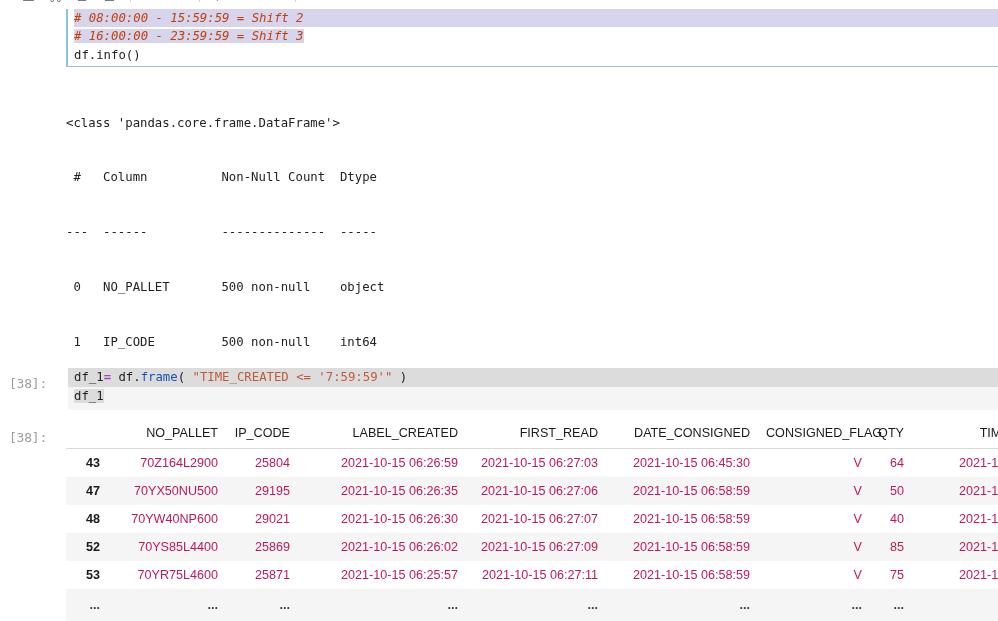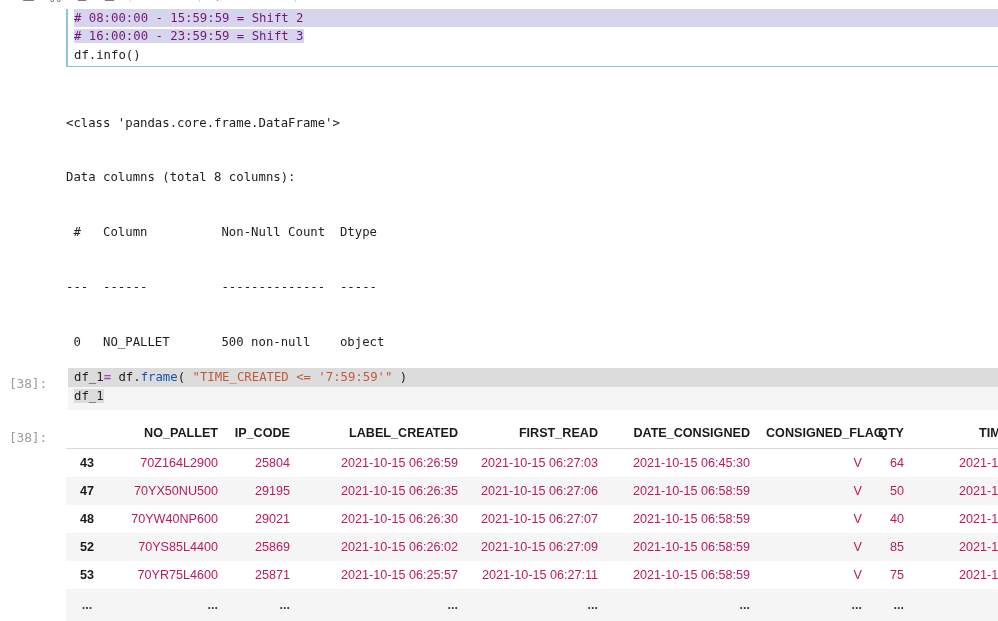--- a/index.html
+++ b/index.html
@@ -90,21 +90,22 @@
   }
   .codeline {
     font-family: "DejaVu Sans Mono", "Liberation Mono", monospace;
     font-size: 12.3px;
     line-height: 18.3px;
     white-space: pre;
     color: #222222;
     padding-left: 6px;
   }
   .comment {
-    color: #701a75;
+    color: #c2410c;
+    font-style: italic;
   }
   .sel {
     background: #d7d4ee;
   }
   .selfull {
     display: block;
     background: #d7d4ee;
   }
 
   
@@ -164,42 +165,42 @@
   }
   table.df {
     border-collapse: collapse;
     font-family: "Liberation Sans", sans-serif;
     font-size: 12.6px;
     color: #2b2b2b;
     width: 932px;
     table-layout: fixed;
   }
   table.df thead th {
-    font-weight: bold;
+    font-weight: normal;
     text-align: right;
     padding: 6px 8px 8px 8px;
     border-bottom: 1px solid #d9d9d9;
     color: #1a1a1a;
     font-size: 12.6px;
     white-space: nowrap;
     background: #ffffff;
     vertical-align: bottom;
   }
   table.df thead th.idxh { width: 36px; }
   table.df tbody td {
     text-align: right;
     padding: 7px 8px;
     white-space: nowrap;
     color: #be185d;
     border: none;
   }
   table.df tbody td.idx {
     font-weight: bold;
     color: #1a1a1a;
-    text-align: center;
+    text-align: right;
     padding-right: 6px;
   }
   table.df tbody tr.odd td { background: #f5f5f5; }
   table.df tbody tr.even td { background: #ffffff; }
   table.df tbody tr.ellip td {
     color: #3b3b3b;
     font-weight: bold;
     padding-top: 9px;
     padding-bottom: 9px;
   }
@@ -277,21 +278,20 @@
     <div class="cell" style="position:absolute; left:0; top:0; height:58px;">
       <div class="input-area-1">
         <div class="codeline"><span class="comment selfull"># 08:00:00 - 15:59:59 = Shift 2</span></div>
         <div class="codeline"><span class="comment sel"># 16:00:00 - 23:59:59 = Shift 3</span></div>
         <div class="codeline"><span>df.info()</span></div>
       </div>
     </div>
 
     <div class="out-text" style="top:68px;">
       <span class="ln">&lt;class 'pandas.core.frame.DataFrame'&gt;</span>
-      <span class="ln">Data columns (total 8 columns):</span>
       <span class="ln"> #   Column          Non-Null Count  Dtype</span>
       <span class="ln">---  ------          --------------  -----</span>
       <span class="ln"> 0   NO_PALLET       500 non-null    object</span>
       <span class="ln"> 1   IP_CODE         500 non-null    int64</span>
       <span class="ln"> 2   LABEL_CREATED   500 non-null    datetime64[ns]</span>
       <span class="ln"> 3   FIRST_READ      490 non-null    datetime64[ns]</span>
       <span class="ln"> 4   DATE_CONSIGNED  471 non-null    datetime64[ns]</span>
       
       
       

